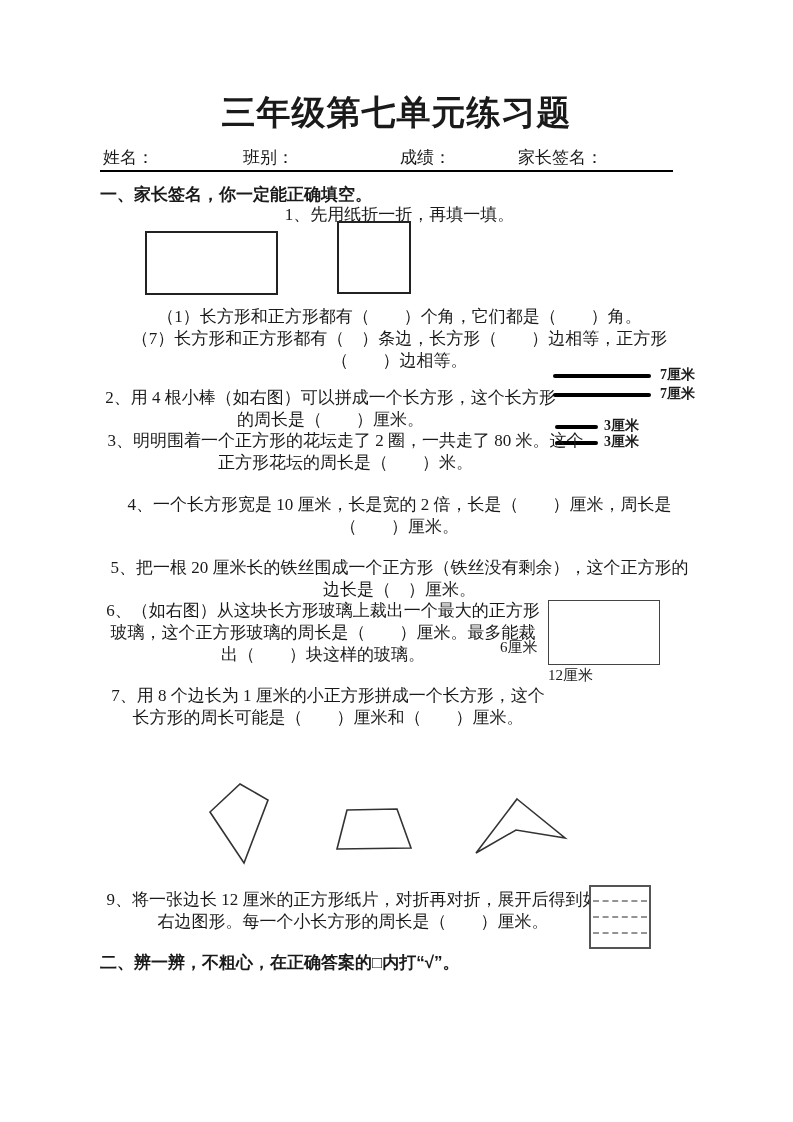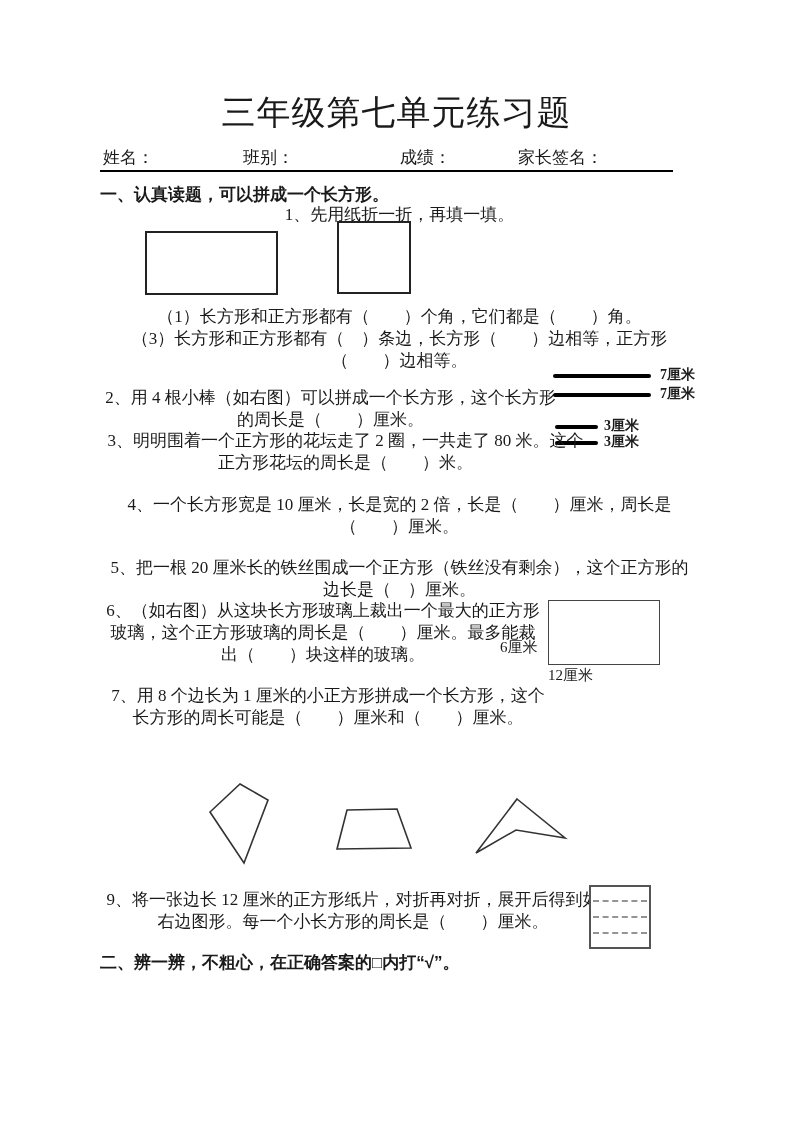--- a/index.html
+++ b/index.html
@@ -4,21 +4,21 @@
 <style>
   html,body{margin:0;padding:0;background:#fff;}
   .page{
     position:relative;width:793px;height:1122px;background:#ffffff;
     font-family:"Liberation Serif","DejaVu Serif",serif;
     color:#1a1a1a;overflow:hidden;
   }
   .abs{position:absolute;}
   .title{
     width:793px;text-align:center;top:90px;left:0;
-    font-size:34px;font-weight:normal;letter-spacing:1px;
+    font-size:34px;font-weight:bold;letter-spacing:1px;
     font-family:"Liberation Serif","DejaVu Serif",serif;
   }
   .hlabel{font-size:17px;top:146px;}
   .underline{top:170px;left:100px;width:573px;border-top:2px solid #000;height:0;}
   .qtext{font-size:17px;line-height:22px;text-align:center;}
   .bold-heading{
     font-size:17px;font-weight:bold;line-height:22px;
     font-family:"Liberation Sans","DejaVu Sans",sans-serif;
   }
   .boxfig{border:2px solid #222;background:#fff;}
@@ -36,27 +36,27 @@
 <div class="page">
 
   <div class="abs title">三年级第七单元练习题</div>
 
   <span class="abs hlabel" style="left:103px;">姓名：</span>
   <span class="abs hlabel" style="left:243px;">班别：</span>
   <span class="abs hlabel" style="left:400px;">成绩：</span>
   <span class="abs hlabel" style="left:518px;">家长签名：</span>
   <div class="abs underline"></div>
 
-  <div class="abs bold-heading" style="top:184px;left:100px;width:593px;">一、认真读题，可以拼成一个长方形。</div>
+  <div class="abs bold-heading" style="top:184px;left:100px;width:593px;">一、家长签名，你一定能正确填空。</div>
 
   <div class="abs qtext" style="top:204px;left:103px;width:593px;">1、先用纸折一折，再填一填。</div>
   <div class="abs boxfig" style="top:231px;left:145px;width:129px;height:60px;"></div>
   <div class="abs boxfig" style="top:221px;left:337px;width:70px;height:69px;"></div>
   <div class="abs qtext" style="top:306px;left:103px;width:593px;">（1）长方形和正方形都有（　　）个角，它们都是（　　）角。</div>
-  <div class="abs qtext" style="top:328px;left:103px;width:593px;">（3）长方形和正方形都有（　）条边，长方形（　　）边相等，正方形（　　）边相等。</div>
+  <div class="abs qtext" style="top:328px;left:103px;width:593px;">（7）长方形和正方形都有（　）条边，长方形（　　）边相等，正方形（　　）边相等。</div>
 
   <div class="abs qtext" style="top:368px;left:103px;width:455px;margin-top:19px;">2、用 4 根小棒（如右图）可以拼成一个长方形，这个长方形的周长是（　　）厘米。</div>
   <div class="abs" style="top:365px;left:548px;width:245px;height:90px;">
     <div class="abs stick" style="top:9px;left:5px;width:98px;"></div>
     <span class="abs sticklabel" style="top:2px;left:112px;">7厘米</span>
     <div class="abs stick" style="top:28px;left:5px;width:98px;"></div>
     <span class="abs sticklabel" style="top:21px;left:112px;">7厘米</span>
     <div class="abs stick" style="top:60px;left:7px;width:43px;"></div>
     <span class="abs sticklabel" style="top:53px;left:56px;">3厘米</span>
     <div class="abs stick" style="top:76px;left:7px;width:43px;"></div>

